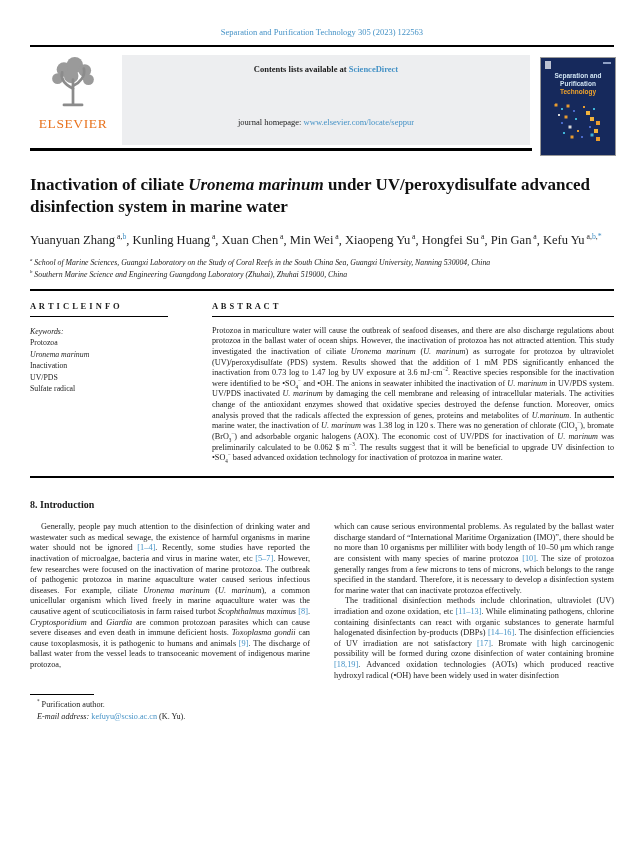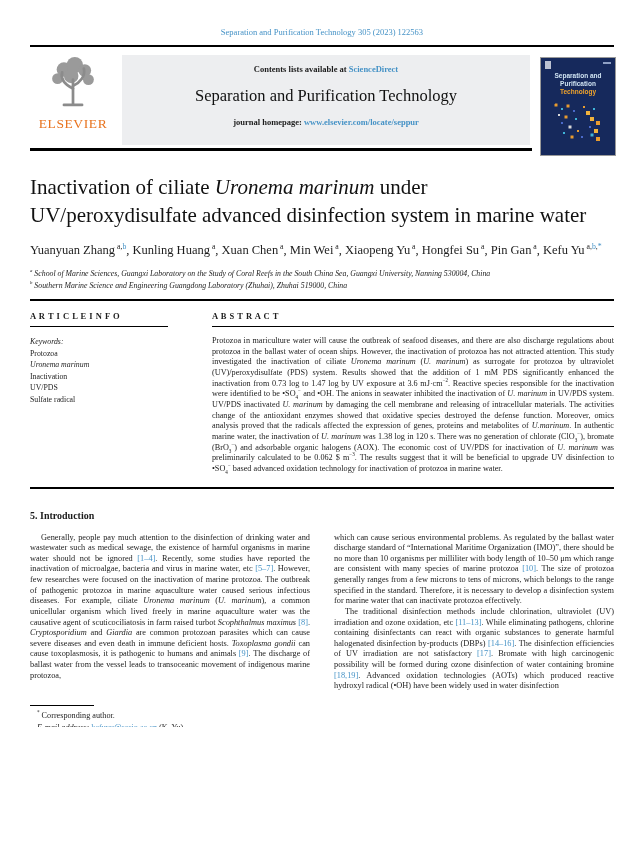--- a/index.html
+++ b/index.html
@@ -21,21 +21,21 @@
   .header-row { display:flex; margin-top:8px; height:90px; align-items:stretch; }
   .elsevier { width:86px; display:flex; flex-direction:column; align-items:center; }
   .elsevier-label { color:#e8731e; font-size:13.5px; letter-spacing:0.6px; margin-top:1px; }
   .header-box {
     width:408px; margin-left:6px; background:#edeef0;
     display:flex; flex-direction:column; align-items:center; justify-content:space-between;
     padding:9px 6px 18px;
   }
   .contents-line { font-size:8.5px; font-weight:600; }
   .journal-title-main { font-size:16.5px; color:#111; }
-  .homepage-line { font-size:8.5px; font-weight:700; }
+  .homepage-line { font-size:8.5px; font-weight:400; }
 
   .cover {
     position:absolute; top:57px; right:28px; width:76px; height:99px;
     background:#16295c; border:1px solid #9a9a9a;
   }
   .cover-mark { position:absolute; top:3px; left:4px; width:6px; height:8px; background:#d9dde6; opacity:.85; }
   .cover-dash { position:absolute; top:4px; right:4px; width:8px; height:2px; background:#8fa0c4; }
   .cover-title { position:absolute; top:14px; left:0; right:0; text-align:center; font-family:"Liberation Sans",sans-serif; }
   .cover-l1, .cover-l2 { font-size:6.5px; color:#cfe3f2; font-weight:700; line-height:1.25; }
   .cover-l3 { font-size:6.5px; color:#f0a32c; font-weight:700; line-height:1.25; }
@@ -46,21 +46,21 @@
       22px 16px 0 0 #3fb4d8, 30px 4px 0 0 #e89b2f, 34px 10px 0 1px #f0b23c,
       40px 6px 0 0 #3fb4d8, 38px 16px 0 1px #f0b23c, 44px 20px 0 1px #e89b2f,
       36px 24px 0 0 #4a69c9, 42px 28px 0 1px #f0b23c, 38px 32px 0 .5px #3fb4d8,
       44px 36px 0 1px #e89b2f, 8px 20px 0 0 #4a69c9, 16px 24px 0 .5px #d8d8d8,
       24px 28px 0 0 #e89b2f, 10px 30px 0 0 #3fb4d8, 18px 34px 0 .5px #e89b2f,
       28px 34px 0 0 #4a69c9;
   }
 
   .rule-header-bottom { height:3px; background:#000; margin-top:3px; width:502px; }
 
-  .article-title { margin-top:23px; font-size:21px; font-weight:400; line-height:1.32; color:#111; width:560px; }
+  .article-title { margin-top:23px; font-size:17px; font-weight:700; line-height:1.32; color:#111; width:560px; }
   .authors { margin-top:13px; font-size:12.5px; line-height:1.4; width:584px; }
   .affs { margin-top:8px; font-size:7.8px; font-style:italic; line-height:1.55; color:#222; }
 
   .rule-mid { height:2px; background:#000; margin-top:7px; }
 
   .info-abstract { display:flex; padding:10px 0 12px; border-bottom:2px solid #000; min-height:178px; }
   .info-col { width:138px; margin-right:44px; flex-shrink:0; }
   .abs-col { flex:1; }
   .col-head { font-size:8.5px; font-weight:700; letter-spacing:.5px; border-bottom:1px solid #000; padding-bottom:5px; }
   .kw-label { margin-top:9px; font-style:italic; font-size:7.8px; line-height:1.5; }
@@ -104,21 +104,20 @@
             <path d="M32 36 C 24 32 18 26 20 18"></path>
             <path d="M32 33 C 40 29 46 22 44 14"></path>
             <path d="M22 54 h20"></path>
           </g>
         </svg>
         <div class="elsevier-label">ELSEVIER</div>
       </div>
 
       <div class="header-box">
         <div class="contents-line"><span>Contents lists available at </span><span class="lnk">ScienceDirect</span></div>
-        <div class="journal-title-main">Separation and Purification Technology</div>
         <div class="homepage-line"><span>journal homepage: </span><span class="lnk">www.elsevier.com/locate/seppur</span></div>
       </div>
     </div>
 
     <div class="rule-header-bottom"></div>
 
     <h1 class="article-title"><span class="">Inactivation of ciliate </span><span class="it">Uronema marinum</span><span class=""> under UV/peroxydisulfate advanced disinfection system in marine water</span></h1>
     <div class="authors"><span class="">Yuanyuan Zhang</span><span class="sup"> a,</span><span class="sup lnk">b</span><span class="">, Kunling Huang</span><span class="sup"> a</span><span class="">, Xuan Chen</span><span class="sup"> a</span><span class="">, Min Wei</span><span class="sup"> a</span><span class="">, Xiaopeng Yu</span><span class="sup"> a</span><span class="">, Hongfei Su</span><span class="sup"> a</span><span class="">, Pin Gan</span><span class="sup"> a</span><span class="">, Kefu Yu</span><span class="sup"> a,</span><span class="sup lnk">b</span><span class="sup">,</span><span class="sup lnk">*</span></div>
     <div class="affs">
       <div class="aff"><span class="sup">a</span><span class=""> School of Marine Sciences, Guangxi Laboratory on the Study of Coral Reefs in the South China Sea, Guangxi University, Nanning 530004, China</span></div>
@@ -136,34 +135,34 @@
         <div class="kw"><span class="">Inactivation</span></div>
         <div class="kw"><span class="">UV/PDS</span></div>
         <div class="kw"><span class="">Sulfate radical</span></div>
       </div>
       <div class="abs-col">
         <div class="col-head">A B S T R A C T</div>
         <div class="abs-text"><span class="">Protozoa in mariculture water will cause the outbreak of seafood diseases, and there are also discharge regulations about protozoa in the ballast water of ocean ships. However, the inactivation of protozoa has not attracted attention. This study investigated the inactivation of ciliate </span><span class="it">Uronema marinum</span><span class=""> (</span><span class="it">U. marinum</span><span class="">) as surrogate for protozoa by ultraviolet (UV)/peroxydisulfate (PDS) system. Results showed that the addition of 1 mM PDS significantly enhanced the inactivation from 0.73 log to 1.47 log by UV exposure at 3.6 mJ·cm</span><span class="sup">−2</span><span class="">. Reactive species responsible for the inactivation were identified to be •SO</span><span class="sub">4</span><span class="sup">−</span><span class=""> and •OH. The anions in seawater inhibited the inactivation of </span><span class="it">U. marinum</span><span class=""> in UV/PDS system. UV/PDS inactivated </span><span class="it">U. marinum</span><span class=""> by damaging the cell membrane and releasing of intracellular materials. The activities change of the antioxidant enzymes showed that oxidative species destroyed the defense function. Moreover, omics analysis proved that the radicals affected the expression of genes, proteins and metabolites of </span><span class="it">U.marinum</span><span class="">. In authentic marine water, the inactivation of </span><span class="it">U. marinum</span><span class=""> was 1.38 log in 120 s. There was no generation of chlorate (ClO</span><span class="sub">3</span><span class="sup">−</span><span class="">), bromate (BrO</span><span class="sub">3</span><span class="sup">−</span><span class="">) and adsorbable organic halogens (AOX). The economic cost of UV/PDS for inactivation of </span><span class="it">U. marinum</span><span class=""> was preliminarily calculated to be 0.062 $ m</span><span class="sup">−3</span><span class="">. The results suggest that it will be beneficial to upgrade UV disinfection to •SO</span><span class="sub">4</span><span class="sup">−</span><span class=""> based advanced oxidation technology for inactivation of protozoa in marine water.</span></div>
       </div>
     </div>
 
-    <h2 class="sec-head">5. Introduction</h2>
+    <h2 class="sec-head">8. Introduction</h2>
     <div class="cols">
       <div class="col">
         <p class="para indent"><span class="">Generally, people pay much attention to the disinfection of drinking water and wastewater such as medical sewage, the existence of harmful organisms in marine water should not be ignored </span><span class="lnk">[1–4]</span><span class="">. Recently, some studies have reported the inactivation of microalgae, bacteria and virus in marine water, etc </span><span class="lnk">[5–7]</span><span class="">. However, few researches were focused on the inactivation of marine protozoa. The outbreak of pathogenic protozoa in marine aquaculture water caused serious infectious diseases. For example, ciliate </span><span class="it">Uronema marinum</span><span class=""> (</span><span class="it">U. marinum</span><span class="">), a common unicellular organism which lived freely in marine aquaculture water was the causative agent of scuticociliatosis in farm raised turbot </span><span class="it">Scophthalmus maximus</span><span class=""> </span><span class="lnk">[8]</span><span class="">. </span><span class="it">Cryptosporidium</span><span class=""> and </span><span class="it">Giardia</span><span class=""> are common protozoan parasites which can cause severe diseases and even death in immune deficient hosts. </span><span class="it">Toxoplasma gondii</span><span class=""> can cause toxoplasmosis, it is pathogenic to humans and animals </span><span class="lnk">[9]</span><span class="">. The discharge of ballast water from the vessel leads to transoceanic movement of indigenous marine protozoa,</span></p>
       </div>
       <div class="col">
         <p class="para"><span class="">which can cause serious environmental problems. As regulated by the ballast water discharge standard of “International Maritime Organization (IMO)”, there should be no more than 10 organisms per milliliter with body length of 10–50 μm which range are consistent with many species of marine protozoa </span><span class="lnk">[10]</span><span class="">. The size of protozoa generally ranges from a few microns to tens of microns, which belongs to the range specified in the standard. Therefore, it is necessary to develop a disinfection system for marine water that can inactivate protozoa effectively.</span></p>
         <p class="para indent"><span class="">The traditional disinfection methods include chlorination, ultraviolet (UV) irradiation and ozone oxidation, etc </span><span class="lnk">[11–13]</span><span class="">. While eliminating pathogens, chlorine containing disinfectants can react with organic substances to generate harmful halogenated disinfection by-products (DBPs) </span><span class="lnk">[14–16]</span><span class="">. The disinfection efficiencies of UV irradiation are not satisfactory </span><span class="lnk">[17]</span><span class="">. Bromate with high carcinogenic possibility will be formed during ozone disinfection of water containing bromine </span><span class="lnk">[18,19]</span><span class="">. Advanced oxidation technologies (AOTs) which produced reactive hydroxyl radical (•OH) have been widely used in water disinfection</span></p>
       </div>
     </div>
 
     <div class="footnote">
       <div class="fn-rule"></div>
-      <div class="fn-line"><span class="sup">*</span><span class=""> Corresponding author.</span></div>
+      <div class="fn-line"><span class="sup">*</span><span class=""> Purification author.</span></div>
       <div class="fn-line"><span class="it">E-mail address: </span><span class="lnk">kefuyu@scsio.ac.cn</span><span class=""> (K. Yu).</span></div>
     </div>
 
     <div class="footer-block">
       <div class="lnk">https://doi.org/10.1016/j.seppur.2022.122563</div>
       <div>Received 5 August 2022; Received in revised form 26 October 2022; Accepted 1 November 2022</div>
     </div>
 
   </div>
 

